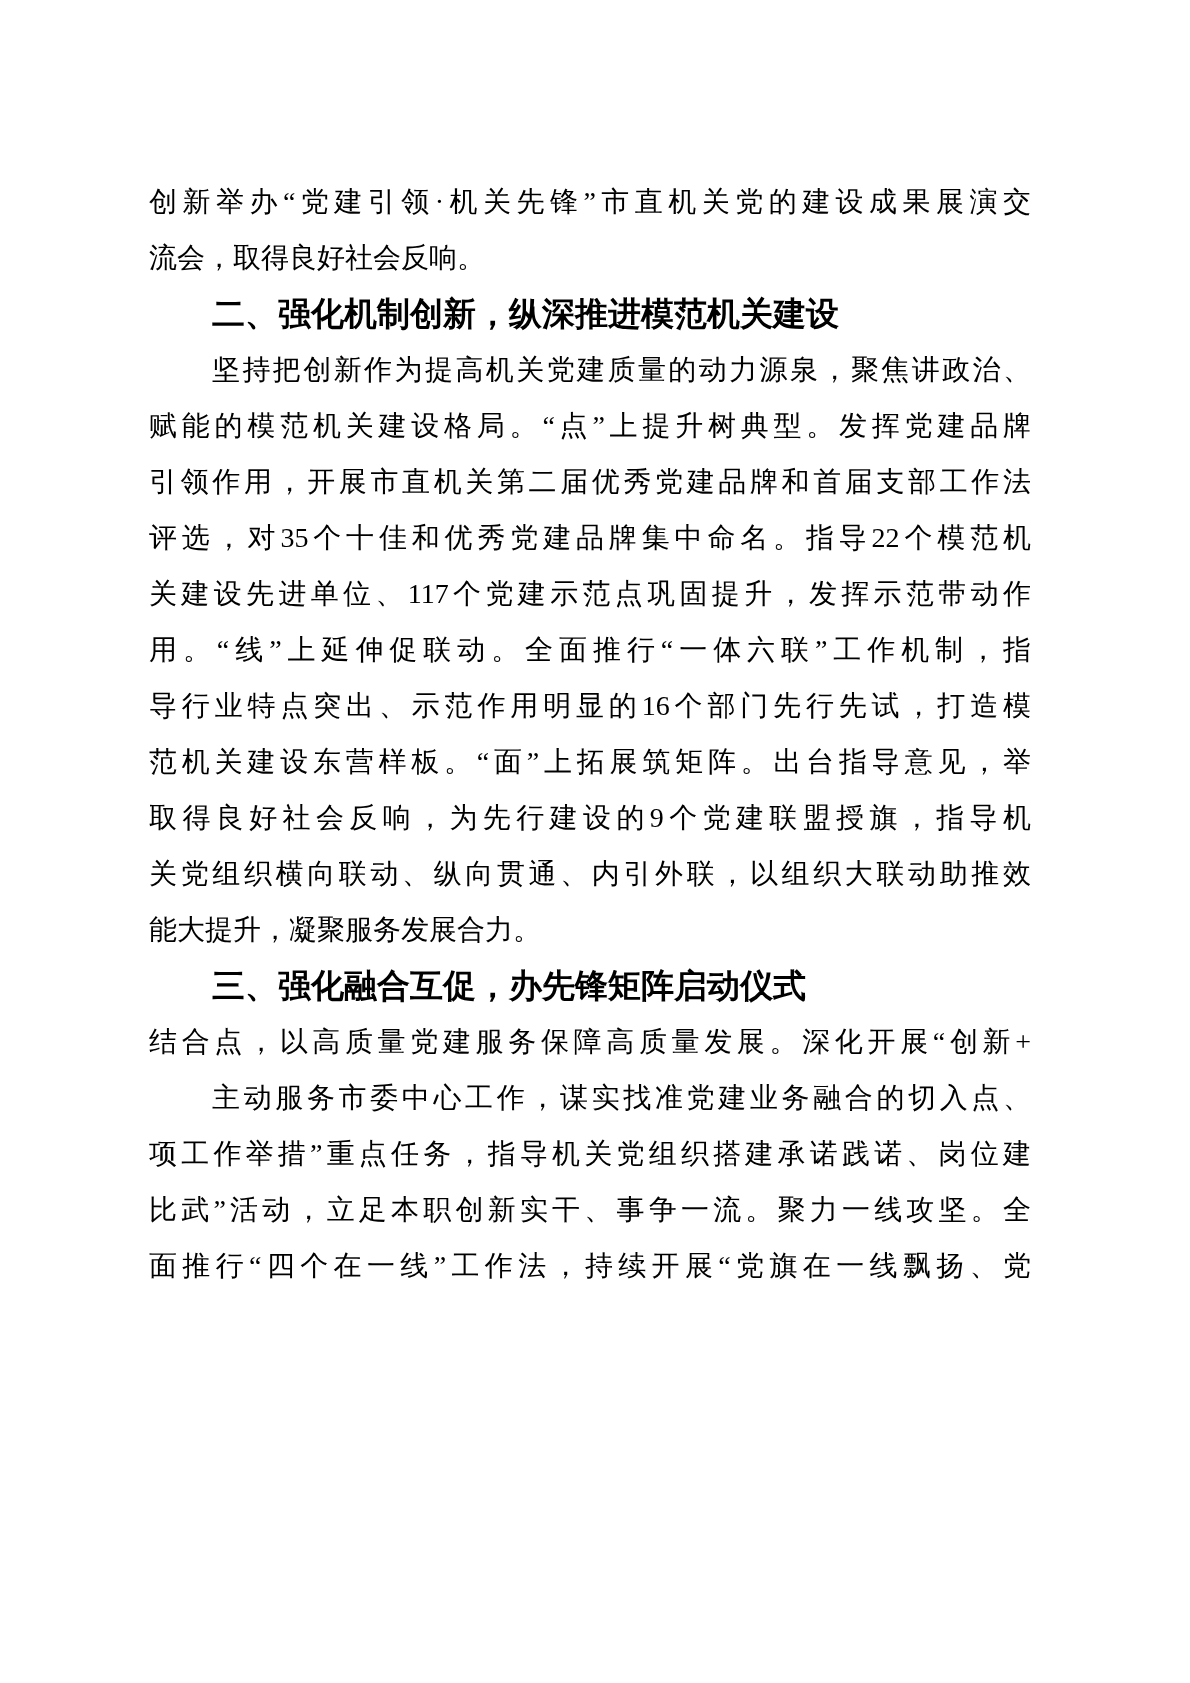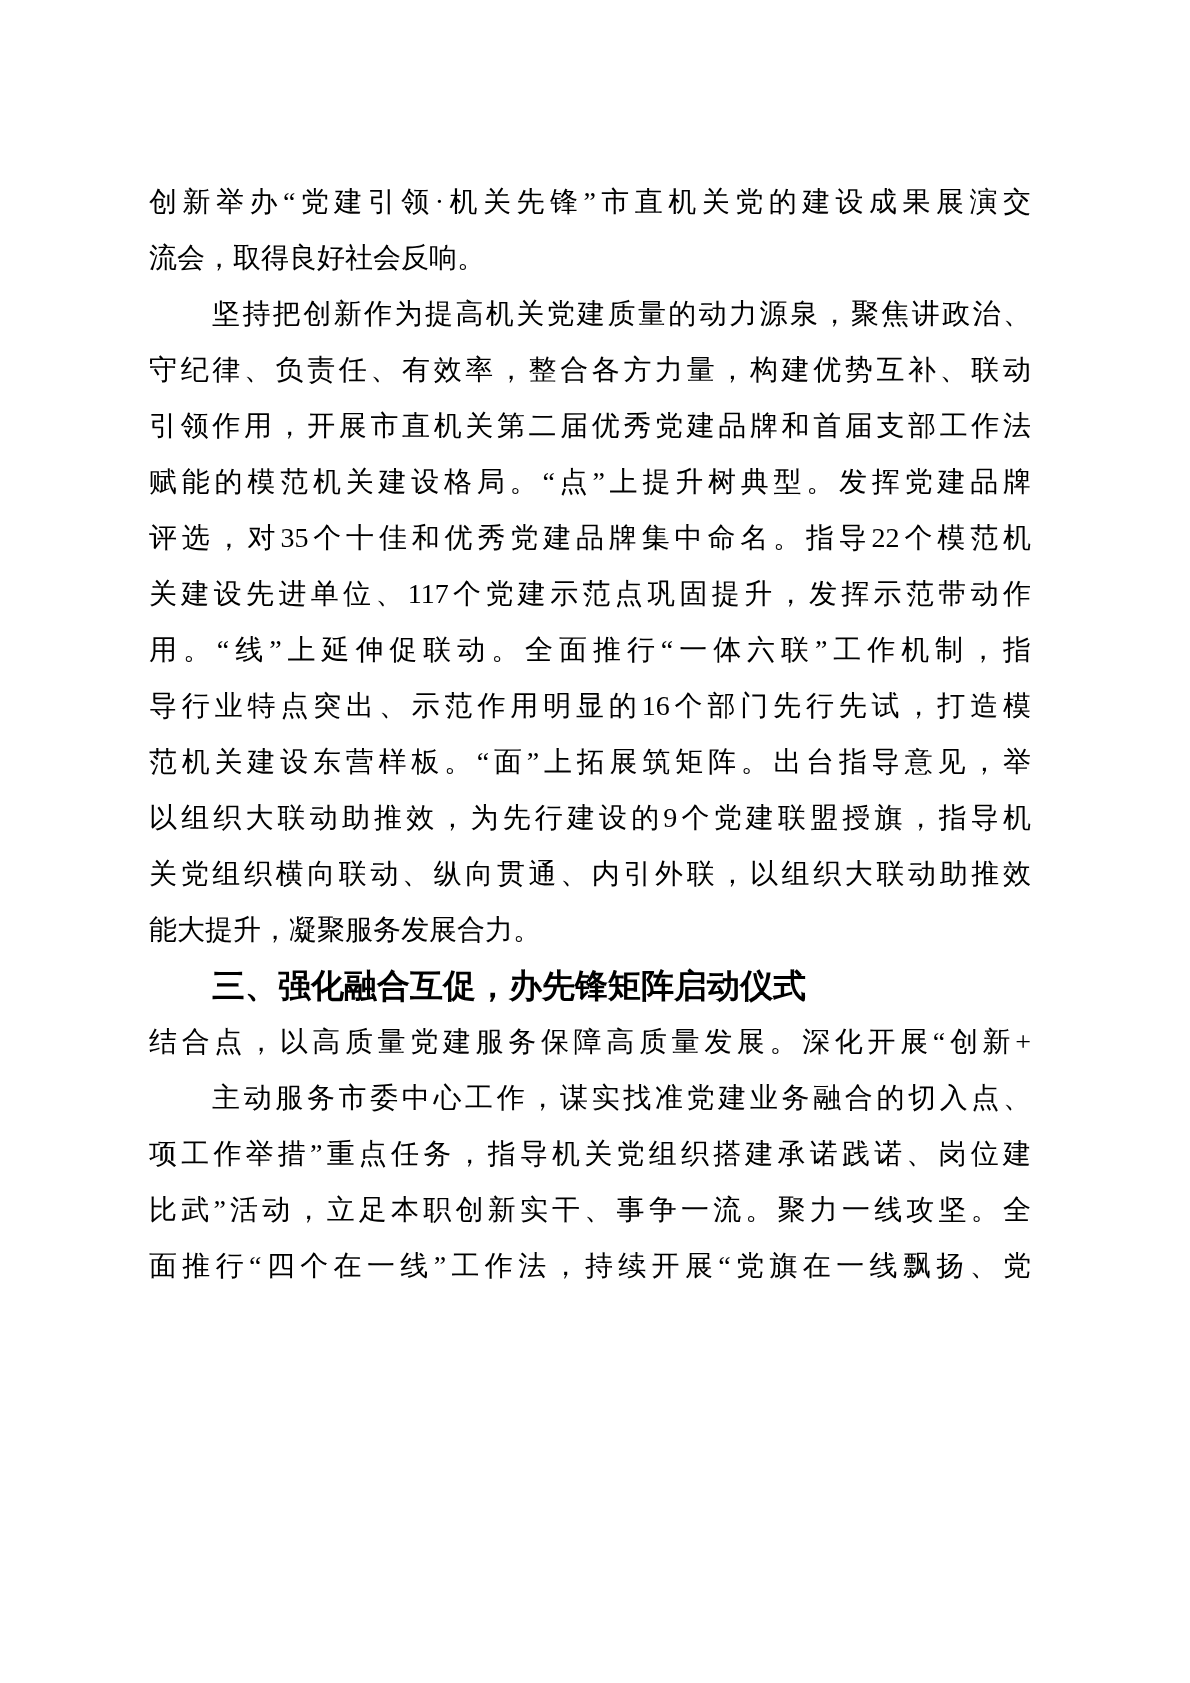--- a/index.html
+++ b/index.html
@@ -37,30 +37,30 @@
     font-size: 33px;
   }
 </style>
 </head>
 <body>
 
 <div class="page">
   <div class="text-block">
       <div class="line justify">创新举办“党建引领·机关先锋”市直机关党的建设成果展演交</div>
       <div class="line">流会，取得良好社会反响。</div>
+      <div class="line heading indent">二、强化机制创新，纵深推进模范机关建设</div>
       <div class="line justify indent">坚持把创新作为提高机关党建质量的动力源泉，聚焦讲政治、</div>
-      <div class="line justify">守纪律、负责任、有效率，整合各方力量，构建优势互补、联动</div>
+      <div class="line justify">赋能的模范机关建设格局。“点”上提升树典型。发挥党建品牌</div>
       <div class="line justify">引领作用，开展市直机关第二届优秀党建品牌和首届支部工作法</div>
-      <div class="line justify">赋能的模范机关建设格局。“点”上提升树典型。发挥党建品牌</div>
       <div class="line justify">评选，对35个十佳和优秀党建品牌集中命名。指导22个模范机</div>
       <div class="line justify">关建设先进单位、117个党建示范点巩固提升，发挥示范带动作</div>
       <div class="line justify">用。“线”上延伸促联动。全面推行“一体六联”工作机制，指</div>
       <div class="line justify">导行业特点突出、示范作用明显的16个部门先行先试，打造模</div>
       <div class="line justify">范机关建设东营样板。“面”上拓展筑矩阵。出台指导意见，举</div>
-      <div class="line justify">以组织大联动助推效，为先行建设的9个党建联盟授旗，指导机</div>
+      <div class="line justify">取得良好社会反响，为先行建设的9个党建联盟授旗，指导机</div>
       <div class="line justify">关党组织横向联动、纵向贯通、内引外联，以组织大联动助推效</div>
       <div class="line">能大提升，凝聚服务发展合力。</div>
       <div class="line heading indent">三、强化融合互促，办先锋矩阵启动仪式</div>
       <div class="line justify">结合点，以高质量党建服务保障高质量发展。深化开展“创新+</div>
       <div class="line justify indent">主动服务市委中心工作，谋实找准党建业务融合的切入点、</div>
       <div class="line justify">项工作举措”重点任务，指导机关党组织搭建承诺践诺、岗位建</div>
       <div class="line justify">比武”活动，立足本职创新实干、事争一流。聚力一线攻坚。全</div>
       <div class="line justify">面推行“四个在一线”工作法，持续开展“党旗在一线飘扬、党</div>
     </div>
 </div>

